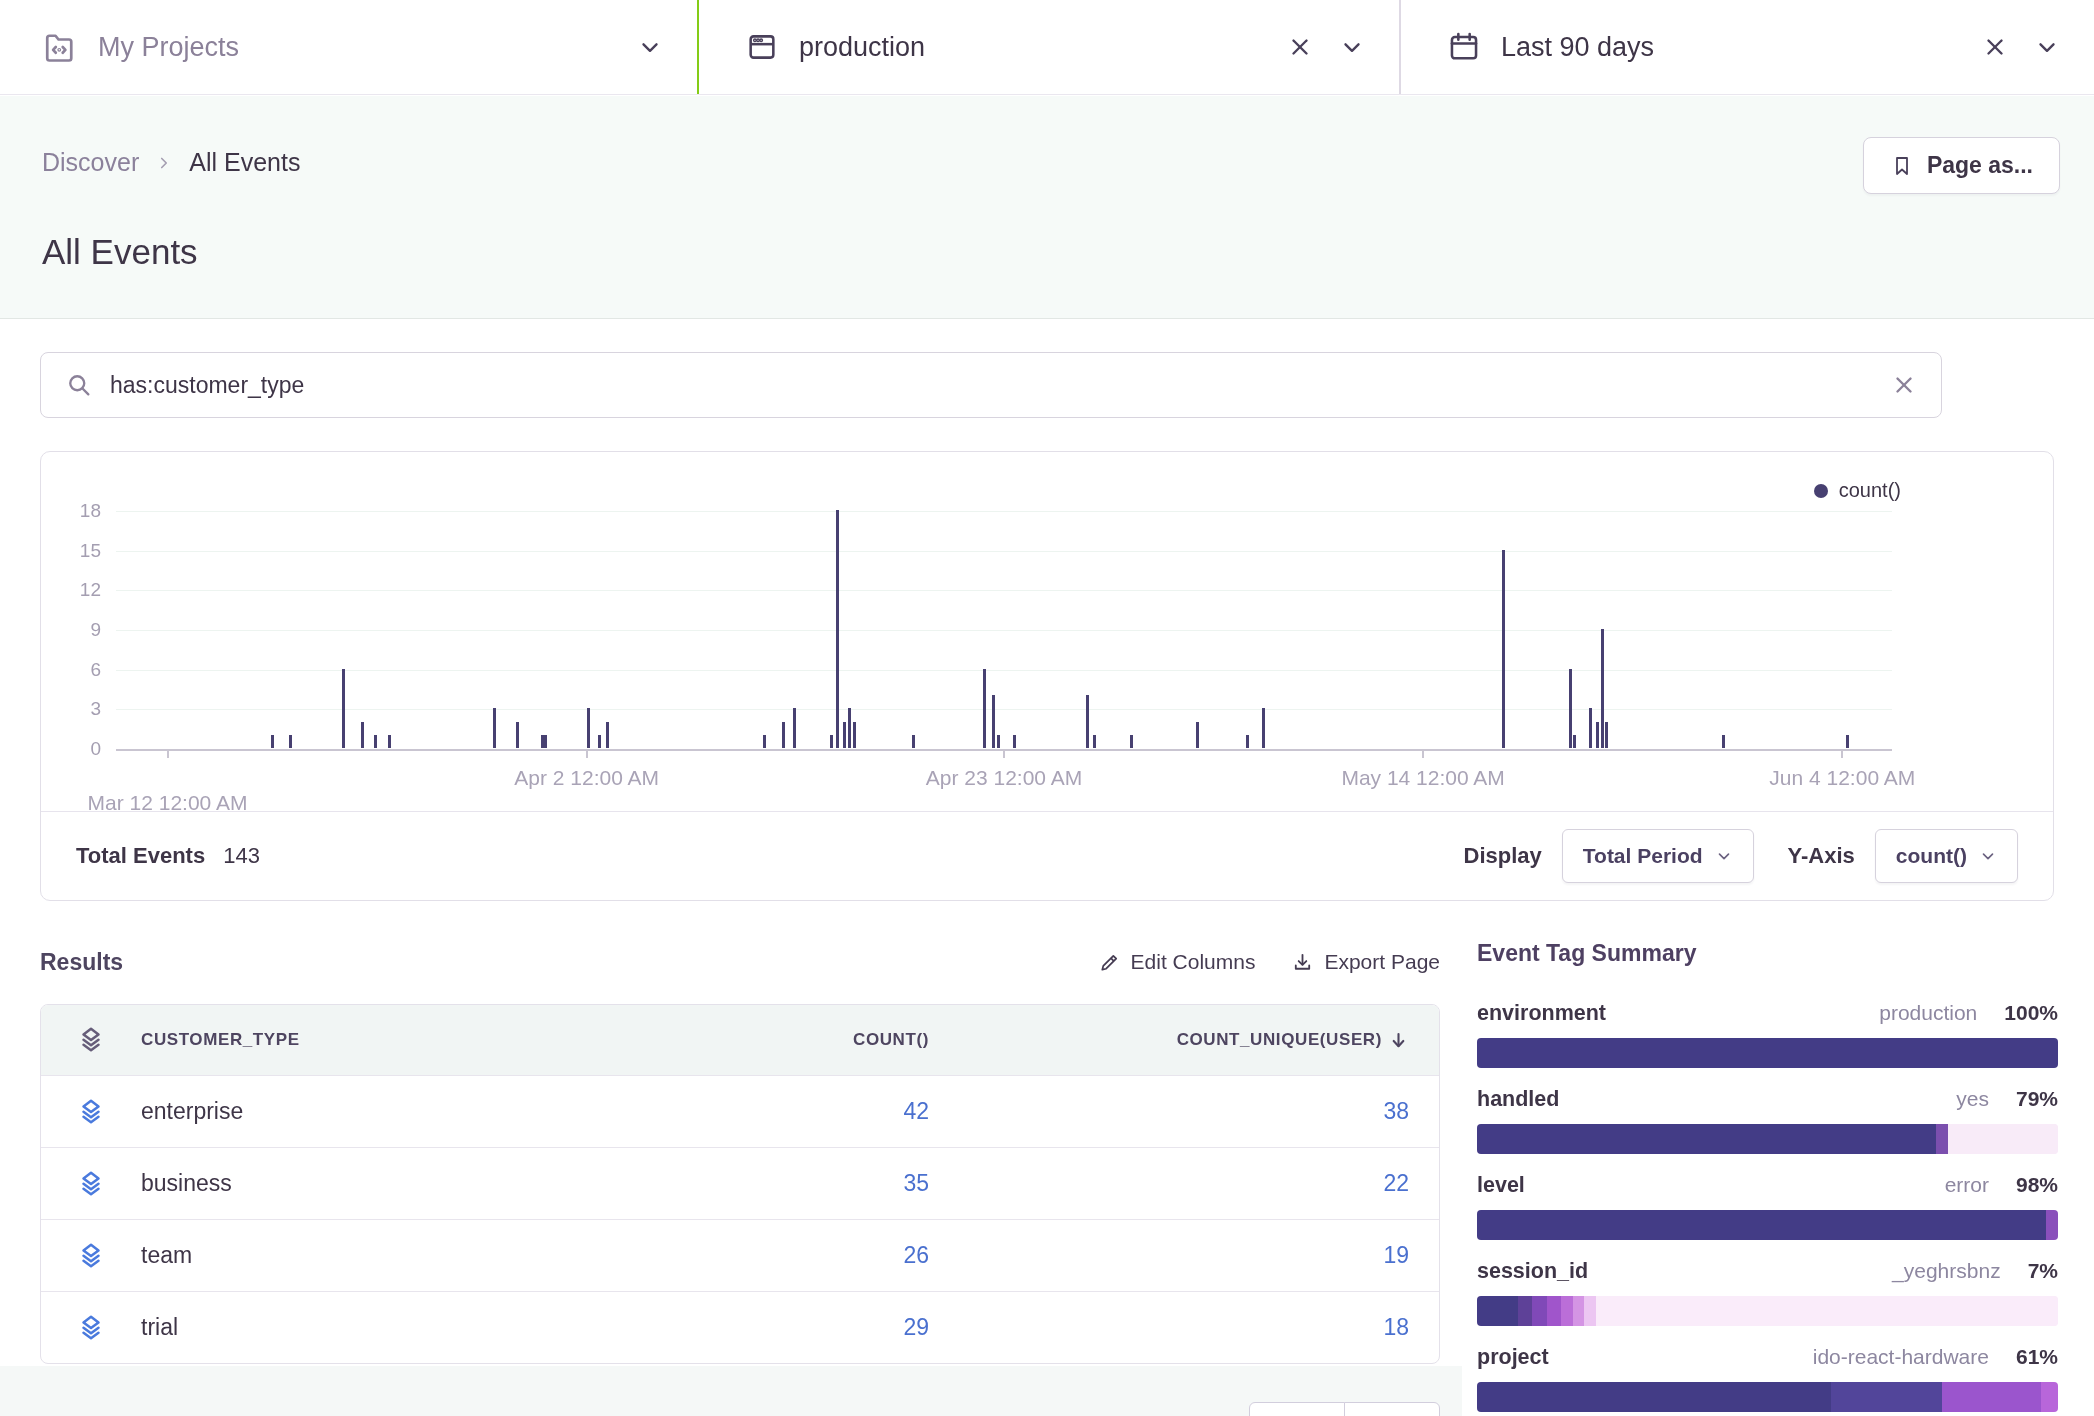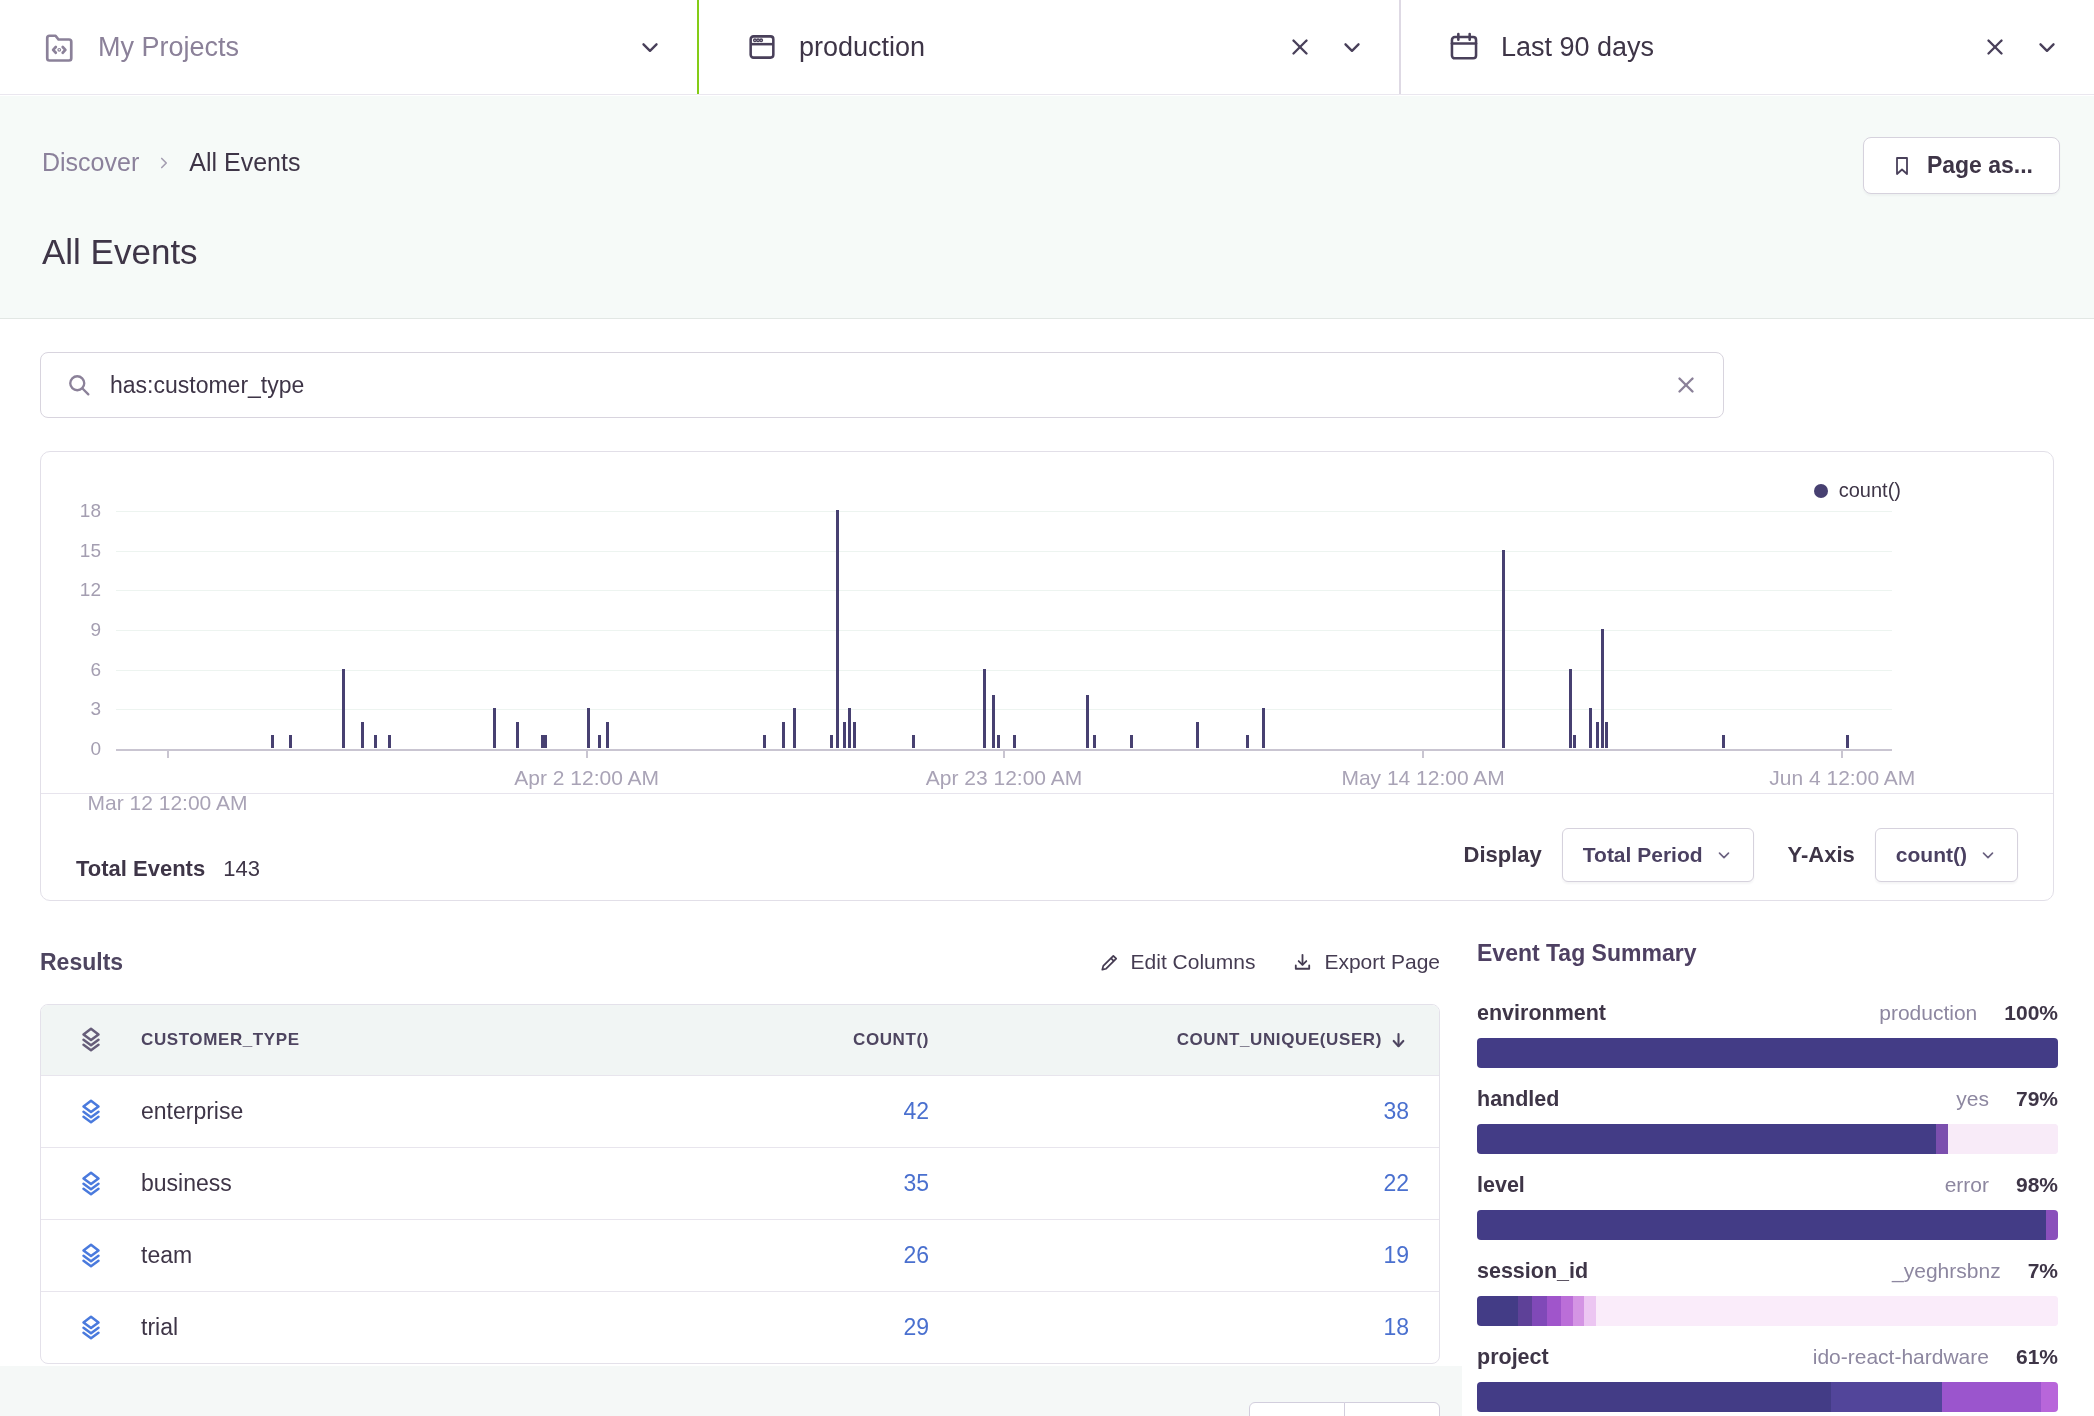--- a/index.html
+++ b/index.html
@@ -31,43 +31,43 @@
                 font-size:25px; }
   .crumb-link { color:#8b819b; cursor:pointer; }
   .crumb-cur  { color:#3e3547; }
   .page-title { position:absolute; left:42px; top:136px; font-size:35px; color:#3e3547; }
   .save-btn { position:absolute; right:34px; top:41px; height:57px; padding:0 26px;
               background:#fff; border:1px solid #d6d2dd; border-radius:8px;
               display:flex; align-items:center; gap:13px; font-size:23px; font-weight:bold;
               color:#3e3547; box-shadow:0 2px 2px rgba(60,50,80,.04); cursor:pointer; }
 
   
-  .search { position:absolute; left:40px; top:352px; width:1684px; height:66px; background:#fff;
+  .search { position:absolute; left:40px; top:352px; width:1902px; height:66px; background:#fff;
             border:1px solid #d8d4de; border-radius:8px; display:flex; align-items:center;
             padding:0 24px; }
   .search-text { font-size:23px; color:#3e3547; margin-left:17px; }
   .search-clear { margin-left:auto; cursor:pointer; }
 
   
   .chart-panel { position:absolute; left:40px; top:451px; width:2014px; height:450px;
                  background:#fff; border:1px solid #e2dfe8; border-radius:10px; }
   .legend { position:absolute; top:27px; right:152px; display:flex; align-items:center; gap:11px; }
   .legend-dot { width:14px; height:14px; border-radius:50%; }
   .legend-label { font-size:20px; color:#3e3547; }
   .plot { position:absolute; left:75px; top:59px; width:1776px; height:238px; }
   .gridline { position:absolute; left:0; width:100%; height:1px; background:#edf4f0; }
   .gridline.zero { height:2px; background:#c9c5d1; }
   .ylabels { position:absolute; left:8px; top:59px; width:52px; height:238px; }
   .ylab { position:absolute; right:0; transform:translateY(-50%); font-size:19px; color:#a49eb1; }
   .chart-bar { position:absolute; bottom:1px; width:3px; background:#474071; }
   .xtick { position:absolute; top:239px; width:2px; height:8px; background:#c9c5d1; }
   .xlabels { position:absolute; left:75px; top:314px; width:1776px; }
   .xlab { position:absolute; transform:translateX(-50%); font-size:21px; color:#a9a3b6; white-space:nowrap; }
-  .chart-footer { position:absolute; left:0; right:0; bottom:18px; height:89px; border-top:1px solid #e7e4ed;
-                  display:flex; align-items:flex-end; padding:0 35px; }
+  .chart-footer { position:absolute; left:0; right:0; bottom:0; height:89px; border-top:1px solid #e7e4ed;
+                  display:flex; align-items:center; padding:0 35px; }
   .tot-label { font-size:22px; font-weight:bold; color:#3e3547; }
   .tot-value { font-size:22px; color:#3e3547; margin-left:18px; }
   .footer-right { margin-left:auto; display:flex; align-items:center; gap:20px; }
   .ctl-label { font-size:22px; font-weight:bold; color:#3e3547; }
   .ctl-btn { height:54px; padding:0 20px; background:#fff; border:1px solid #d6d2dd; border-radius:6px;
              display:flex; align-items:center; gap:12px; font-size:21px; font-weight:600; color:#4b4162;
              box-shadow:0 2px 2px rgba(60,50,80,.05); cursor:pointer; }
 
   
   .results-head { position:absolute; left:40px; top:942px; width:1400px; height:40px;

